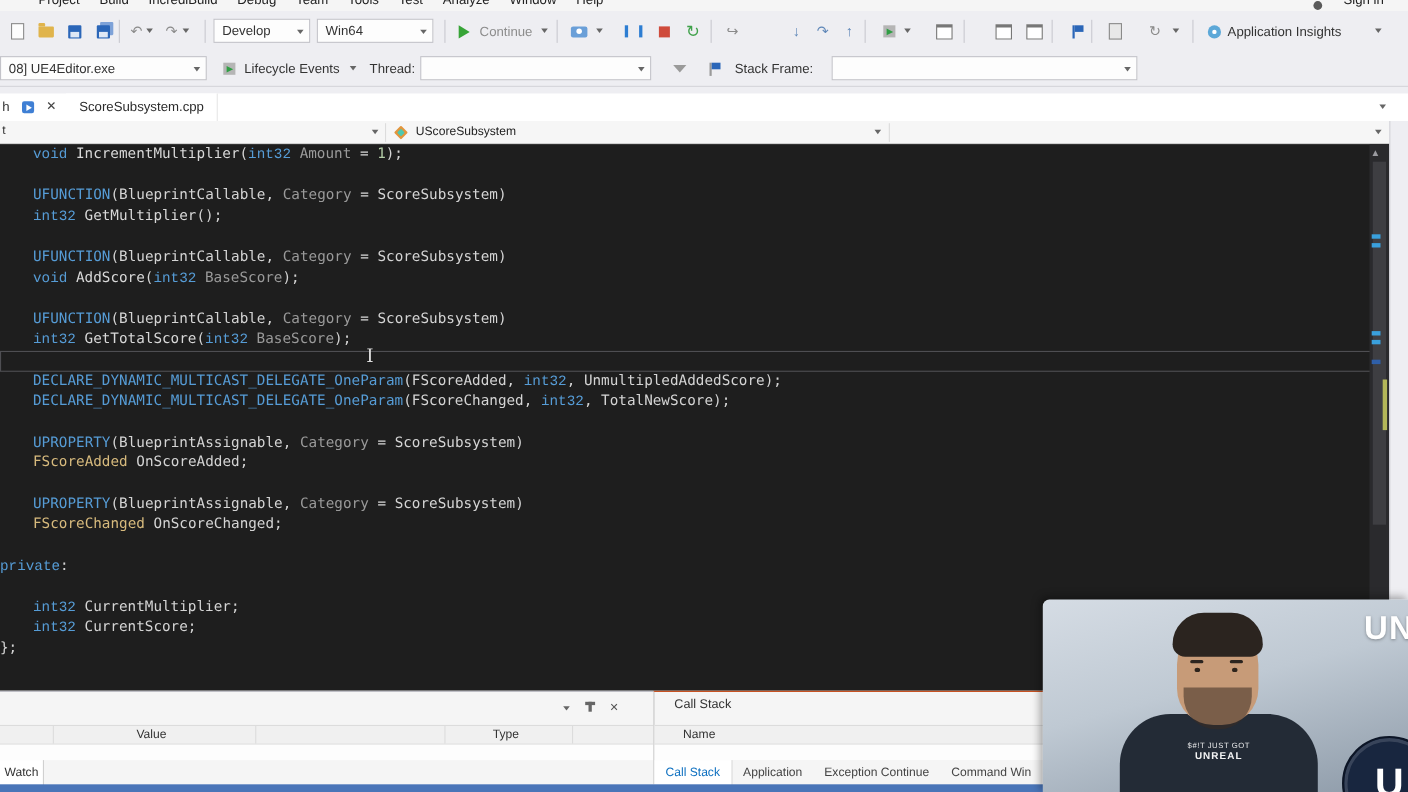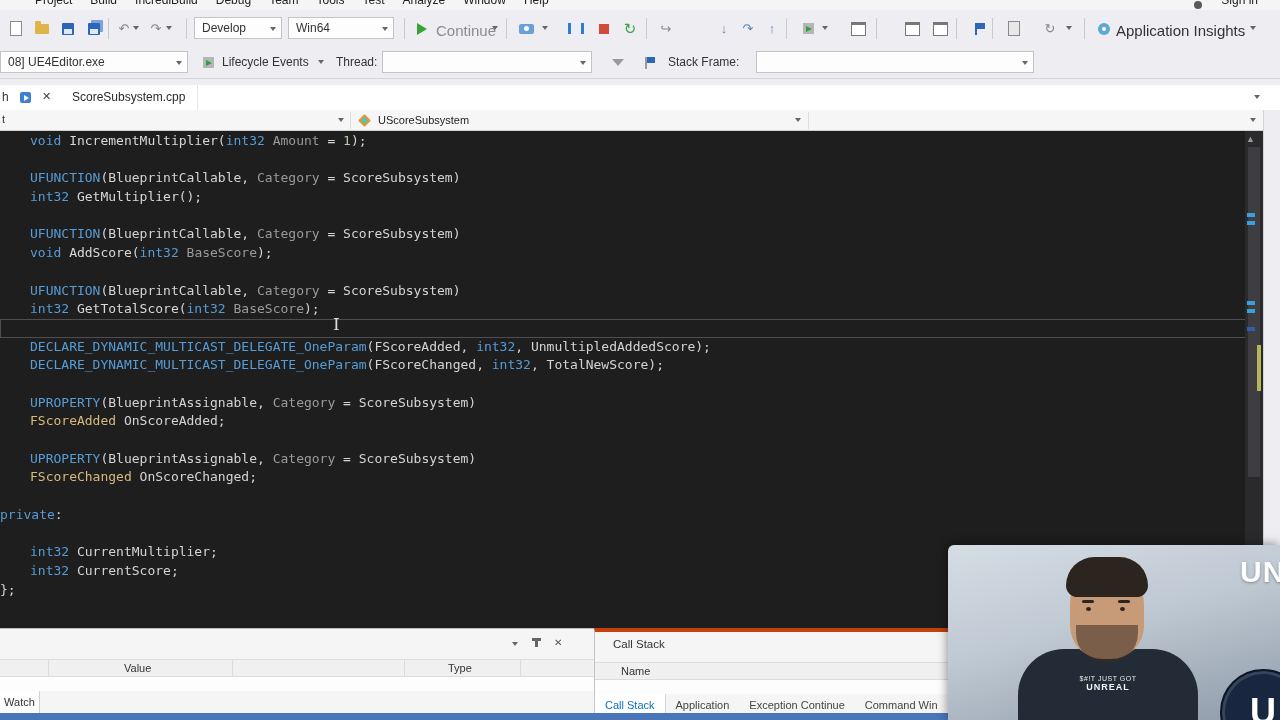--- a/index.html
+++ b/index.html
@@ -35,21 +35,21 @@
   .cam-i:after{content:"";position:absolute;left:5px;top:2.5px;width:5px;height:5px;border-radius:50%;background:#fff;}
   .win-i{width:13px;height:10px;border:1px solid #777;border-top:3px solid #777;background:#fff;}
   .flag-i{width:2px;height:12px;background:#2b66b8;position:relative;}
   .flag-i:before{content:"";position:absolute;left:2px;top:0;width:8px;height:6px;background:#2b66b8;}
   .grid-i{width:11px;height:11px;background:#b5b5b5;position:relative;}
   .grid-i:after{content:"";position:absolute;left:3px;top:2.5px;width:0;height:0;
                 border-left:6px solid #2f9e44;border-top:3.5px solid transparent;border-bottom:3.5px solid transparent;}
   .funnel-i{width:0;height:0;border-left:6px solid transparent;border-right:6px solid transparent;border-top:7px solid #9a9a9a;}
   .ai-i{width:12px;height:12px;border-radius:50%;background:#5ca8d8;position:relative;}
   .ai-i:after{content:"";position:absolute;left:4px;top:4px;width:4px;height:4px;border-radius:50%;background:#fff;}
-  .lbl{position:absolute;font-size:15px;color:#333;top:12px;}
+  .lbl{position:absolute;font-size:12px;color:#333;top:12px;}
   .lbl2{position:absolute;font-size:12px;color:#333;top:8px;}
   
   .tabrow{position:absolute;left:0;top:85px;width:1280px;height:25px;background:#ffffff;}
   .doc-tab{position:absolute;left:60px;top:0;height:25px;line-height:25px;padding:0 12px;font-size:12px;color:#2b2b2b;
            background:#ffffff;border-right:1px solid #e6e6e6;}
   .frag{position:absolute;font-size:12px;color:#333;}
   .mini-blue{position:absolute;left:20px;top:7px;width:11px;height:11px;background:#3f7fd4;border-radius:2px;}
   .mini-blue:after{content:"";position:absolute;left:3.5px;top:2.5px;width:0;height:0;
                    border-left:5px solid #fff;border-top:3px solid transparent;border-bottom:3px solid transparent;}
   .xbtn{position:absolute;font-size:11px;color:#444;top:5px;}
@@ -59,32 +59,32 @@
   .class-i{position:absolute;left:360px;top:6px;width:9px;height:9px;background:#e2953d;transform:rotate(45deg);border-radius:1px;}
   .class-i:after{content:"";position:absolute;left:2px;top:2px;width:5px;height:5px;background:#4ec9b0;border-radius:1px;}
   .nav-lbl{position:absolute;top:4px;font-size:11px;color:#1e1e1e;}
   
   .editor{position:absolute;left:0;top:131px;width:1263px;height:497px;background:#1e1e1e;overflow:hidden;}
   #code{position:absolute;left:0;top:1px;width:100%;}
   .cl{height:18.7px;line-height:18.7px;font-family:"DejaVu Sans Mono","Liberation Mono",monospace;font-size:13px;
       white-space:pre;box-sizing:border-box;color:#d4d4d4;}
   .cl.ind{padding-left:30px;}
   .cl.cur{border:1px solid #4e4e52;}
-  .kw{color:#569cd6;} .mac{color:#569cd6;} .fn{color:#d8d8d8;} .id{color:#d4d4d4;}
+  .kw{color:#569cd6;font-family:Liberation Mono, monospace;} .mac{color:#569cd6;} .fn{color:#d8d8d8;} .id{color:#d4d4d4;}
   .prm{color:#9a9a9a;} .num{color:#b5cea8;} .pl{color:#d4d4d4;} .typ{color:#d7ba7d;}
   .ibeam{position:absolute;left:333px;top:314px;font-family:"DejaVu Serif",serif;font-size:17px;color:#dcdcdc;}
   .vsb{position:absolute;left:1245px;top:131px;width:18px;height:497px;background:#2a2a2d;}
   .vsb-thumb{position:absolute;left:3px;top:16px;width:12px;height:330px;background:#3e3e42;}
   .mark{position:absolute;left:2px;width:8px;height:4px;background:#3aa0dd;}
   .mark-y{position:absolute;left:12px;width:4px;height:46px;background:#b3b659;}
   .ed-corner{position:absolute;left:1246px;top:134px;font-size:9px;color:#9a9aa0;}
   .right-gutter{position:absolute;left:1263px;top:110px;width:17px;height:518px;background:#eeeef2;border-left:1px solid #d2d2d8;box-sizing:border-box;}
   
   .watch-panel{position:absolute;left:0;top:628px;width:594px;height:85px;background:#f5f5f5;border-top:1px solid #b9b9c0;box-sizing:border-box;}
-  .cs-panel{position:absolute;left:594px;top:628px;width:686px;height:85px;background:#f5f5f5;border-top:4px solid #c2410c;
+  .cs-panel{position:absolute;left:594px;top:628px;width:686px;height:85px;background:#f5f5f5;border-top:1px solid #c2410c;
             border-left:1px solid #c5c5c5;box-sizing:border-box;}
   .panel-hdr-row{position:absolute;left:0;top:30px;width:100%;height:18px;background:#f0f0f0;
                  border-top:1px solid #dcdcdc;border-bottom:1px solid #dcdcdc;box-sizing:border-box;}
   .col-lbl{position:absolute;top:2px;font-size:11px;color:#333;}
   .col-sep{position:absolute;top:0;width:1px;height:16px;background:#dcdcdc;}
   .panel-body{position:absolute;left:0;top:48px;width:100%;height:14px;background:#fdfdfd;}
   .panel-title{position:absolute;left:18px;top:6px;font-size:11.5px;color:#333;}
   .ptab-strip{position:absolute;left:0;top:62px;width:100%;height:23px;background:#f5f5f5;display:flex;}
   .ptab{height:23px;line-height:23px;padding:0 10px;font-size:11px;color:#444;white-space:nowrap;}
   .ptab.active{background:#ffffff;color:#0e70c0;border-right:1px solid #d8d8d8;}

